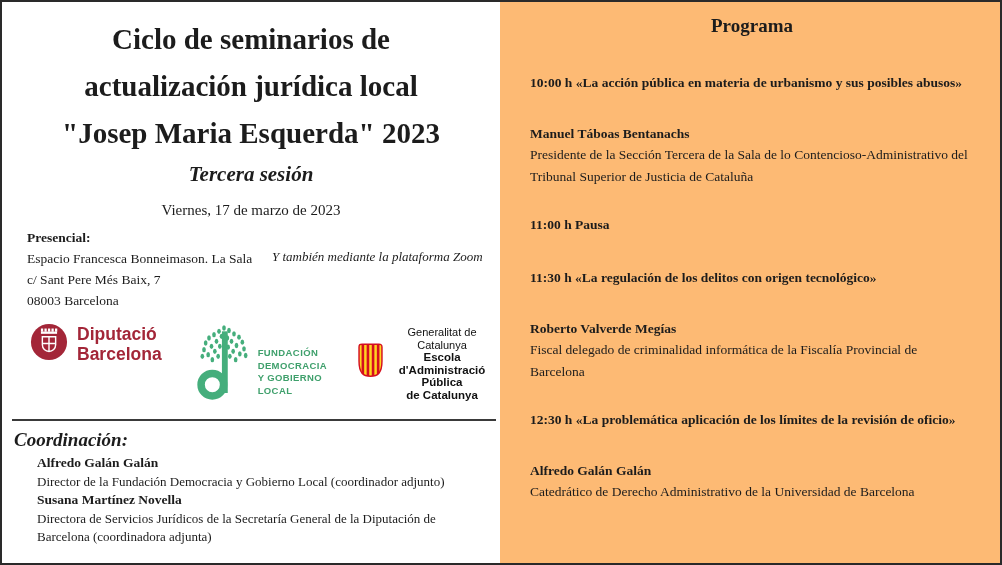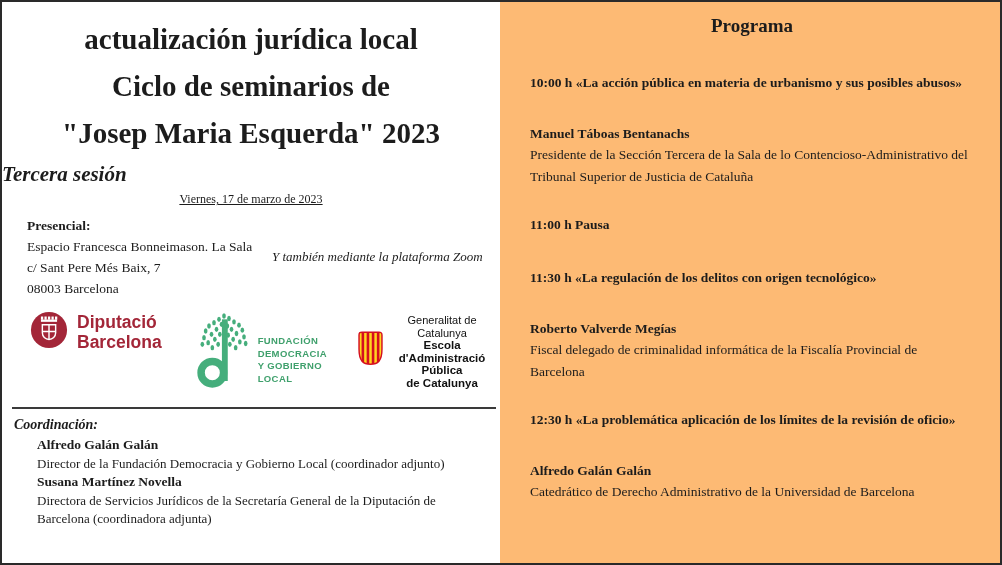--- a/index.html
+++ b/index.html
@@ -13,24 +13,24 @@
     overflow:hidden;
     background:#ffffff;
   }
   
   .left-panel { width:498px; background:#ffffff; position:relative; flex:none; }
   .seminar-title {
     margin-top:14px; text-align:center;
     font-weight:bold; font-size:29px; line-height:47px;
   }
   .session-title {
-    text-align:left; font-weight:bold; font-style:italic;
+    text-align:center; font-weight:bold; font-style:italic;
     font-size:21px; margin-top:5px;
   }
-  .session-date { text-align:center; font-size:12px; margin-top:5px;text-decoration:underline; }
+  .session-date { text-align:center; font-size:15px; margin-top:15px; }
   .presencial-block { margin:8px 0 10px 25px; font-size:13.5px; line-height:21px; }
   .presencial-label { font-weight:bold; }
   .zoom-note {
     position:absolute; left:270px; top:247px;
     font-style:italic; font-size:13px; white-space:nowrap;
   }
   .logos-row {
     display:flex; align-items:flex-start;
     margin:12px 0 0 28px; height:88px;
   }
@@ -46,21 +46,21 @@
     margin:0 0 10px 4px;
   }
   .logo-generalitat { margin-left:30px; flex-direction:row; align-items:center; }
   .logo-generalitat .wordmark {
     font-family:"Liberation Sans", sans-serif; font-size:11px;
     line-height:12.5px; text-align:center; color:#111; margin-top:3px;
   }
   .logo-generalitat .wordmark .bold-line { font-weight:bold; font-size:11.5px; }
   .divider-rule { border:0; border-top:2px solid #3a3a3a; margin:8px 4px 0 10px; }
   .coordination-block { margin:8px 0 0 12px; }
-  .coordination-heading { font-weight:bold; font-style:italic; font-size:14px; }
+  .coordination-heading { font-weight:bold; font-style:italic; font-size:19px; }
   .coordination-members { margin:3px 0 0 23px; font-size:13px; line-height:18.5px; max-width:420px; }
   .member-name { font-weight:bold; font-size:13.5px; }
   
   .right-panel {
     flex:1; background:#fdba74;
     padding:13px 26px 0 30px;
   }
   .program-heading { text-align:center; font-weight:bold; font-size:19px; }
   .program-items { margin-top:36px; }
   .program-item { margin-bottom:27px; font-size:13.5px; }
@@ -70,22 +70,22 @@
   .program-item-speaker:empty, .program-item-description:empty { display:none; }
 </style>
 </head>
 <body>
 
 <div class="page">
 
   <div class="left-panel">
 
     <div class="seminar-title">
+      <div>Ciclo de seminarios de</div>
       <div>actualización jurídica local</div>
-      <div>Ciclo de seminarios de</div>
       <div>"Josep Maria Esquerda" 2023</div>
     </div>
 
     <div class="session-title">Tercera sesión</div>
     <div class="session-date">Viernes, 17 de marzo de 2023</div>
 
     <div class="presencial-block">
       <div class="presencial-label">Presencial:</div>
       <div>Espacio Francesca Bonneimason. La Sala</div>
       <div>c/ Sant Pere Més Baix, 7</div>

